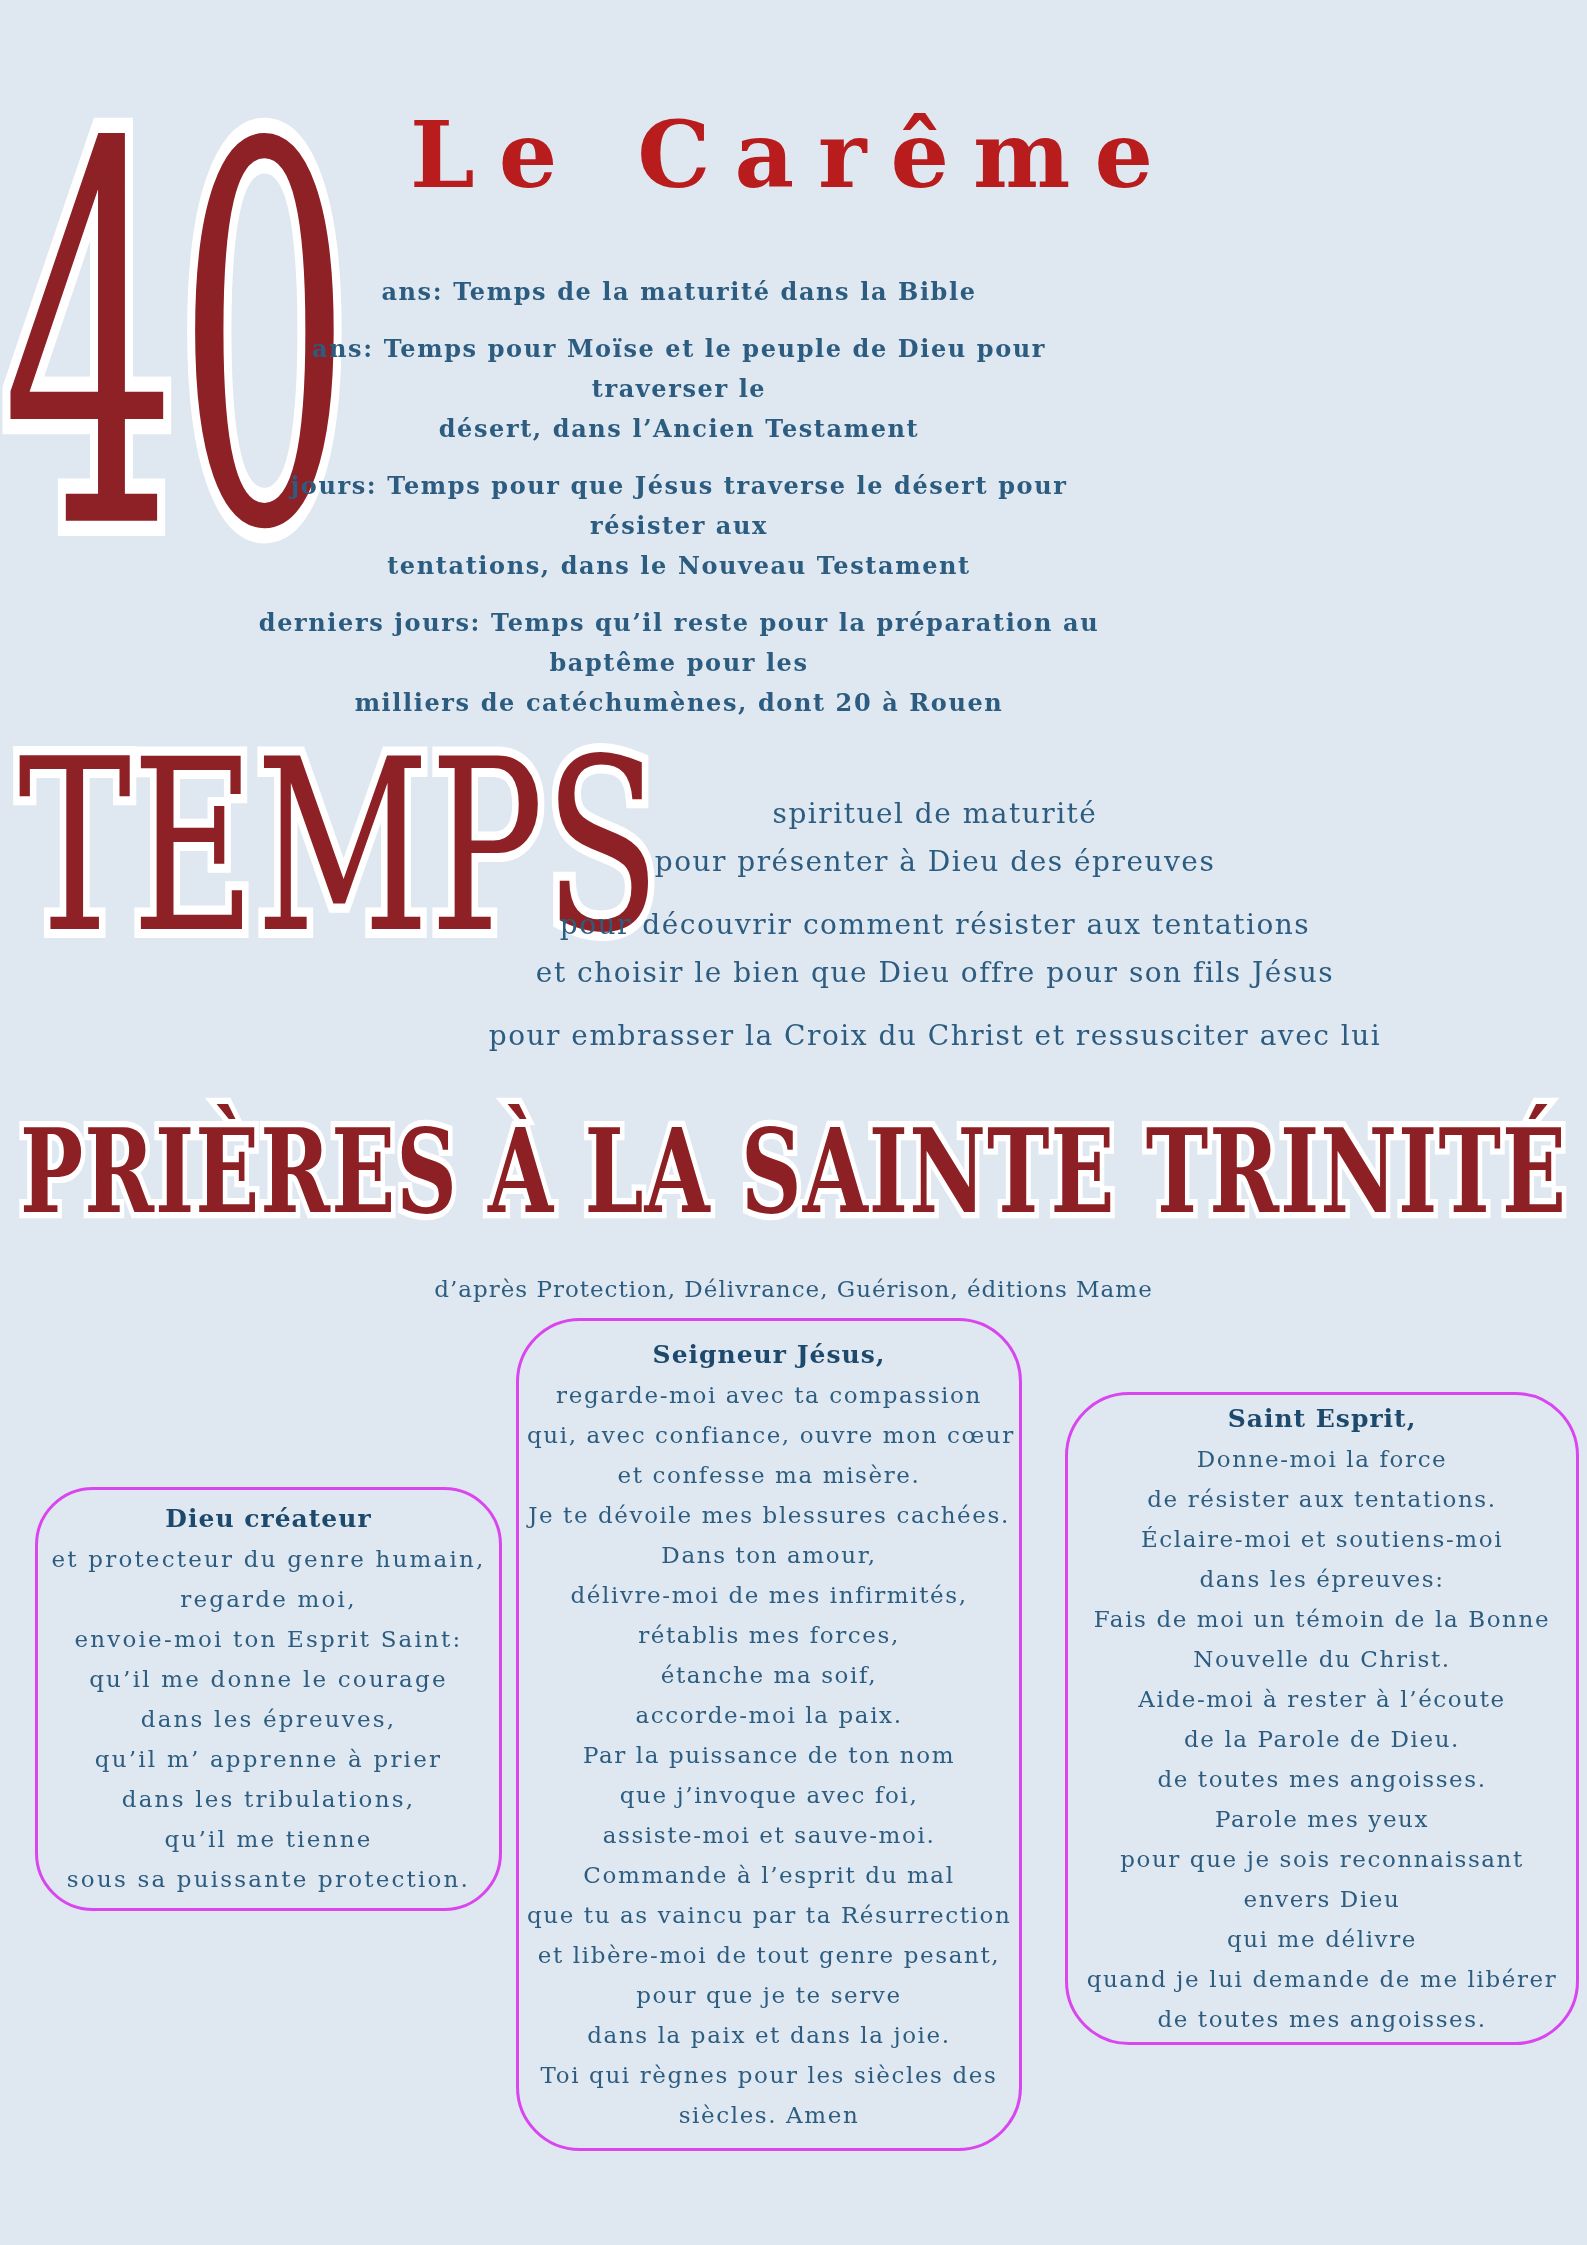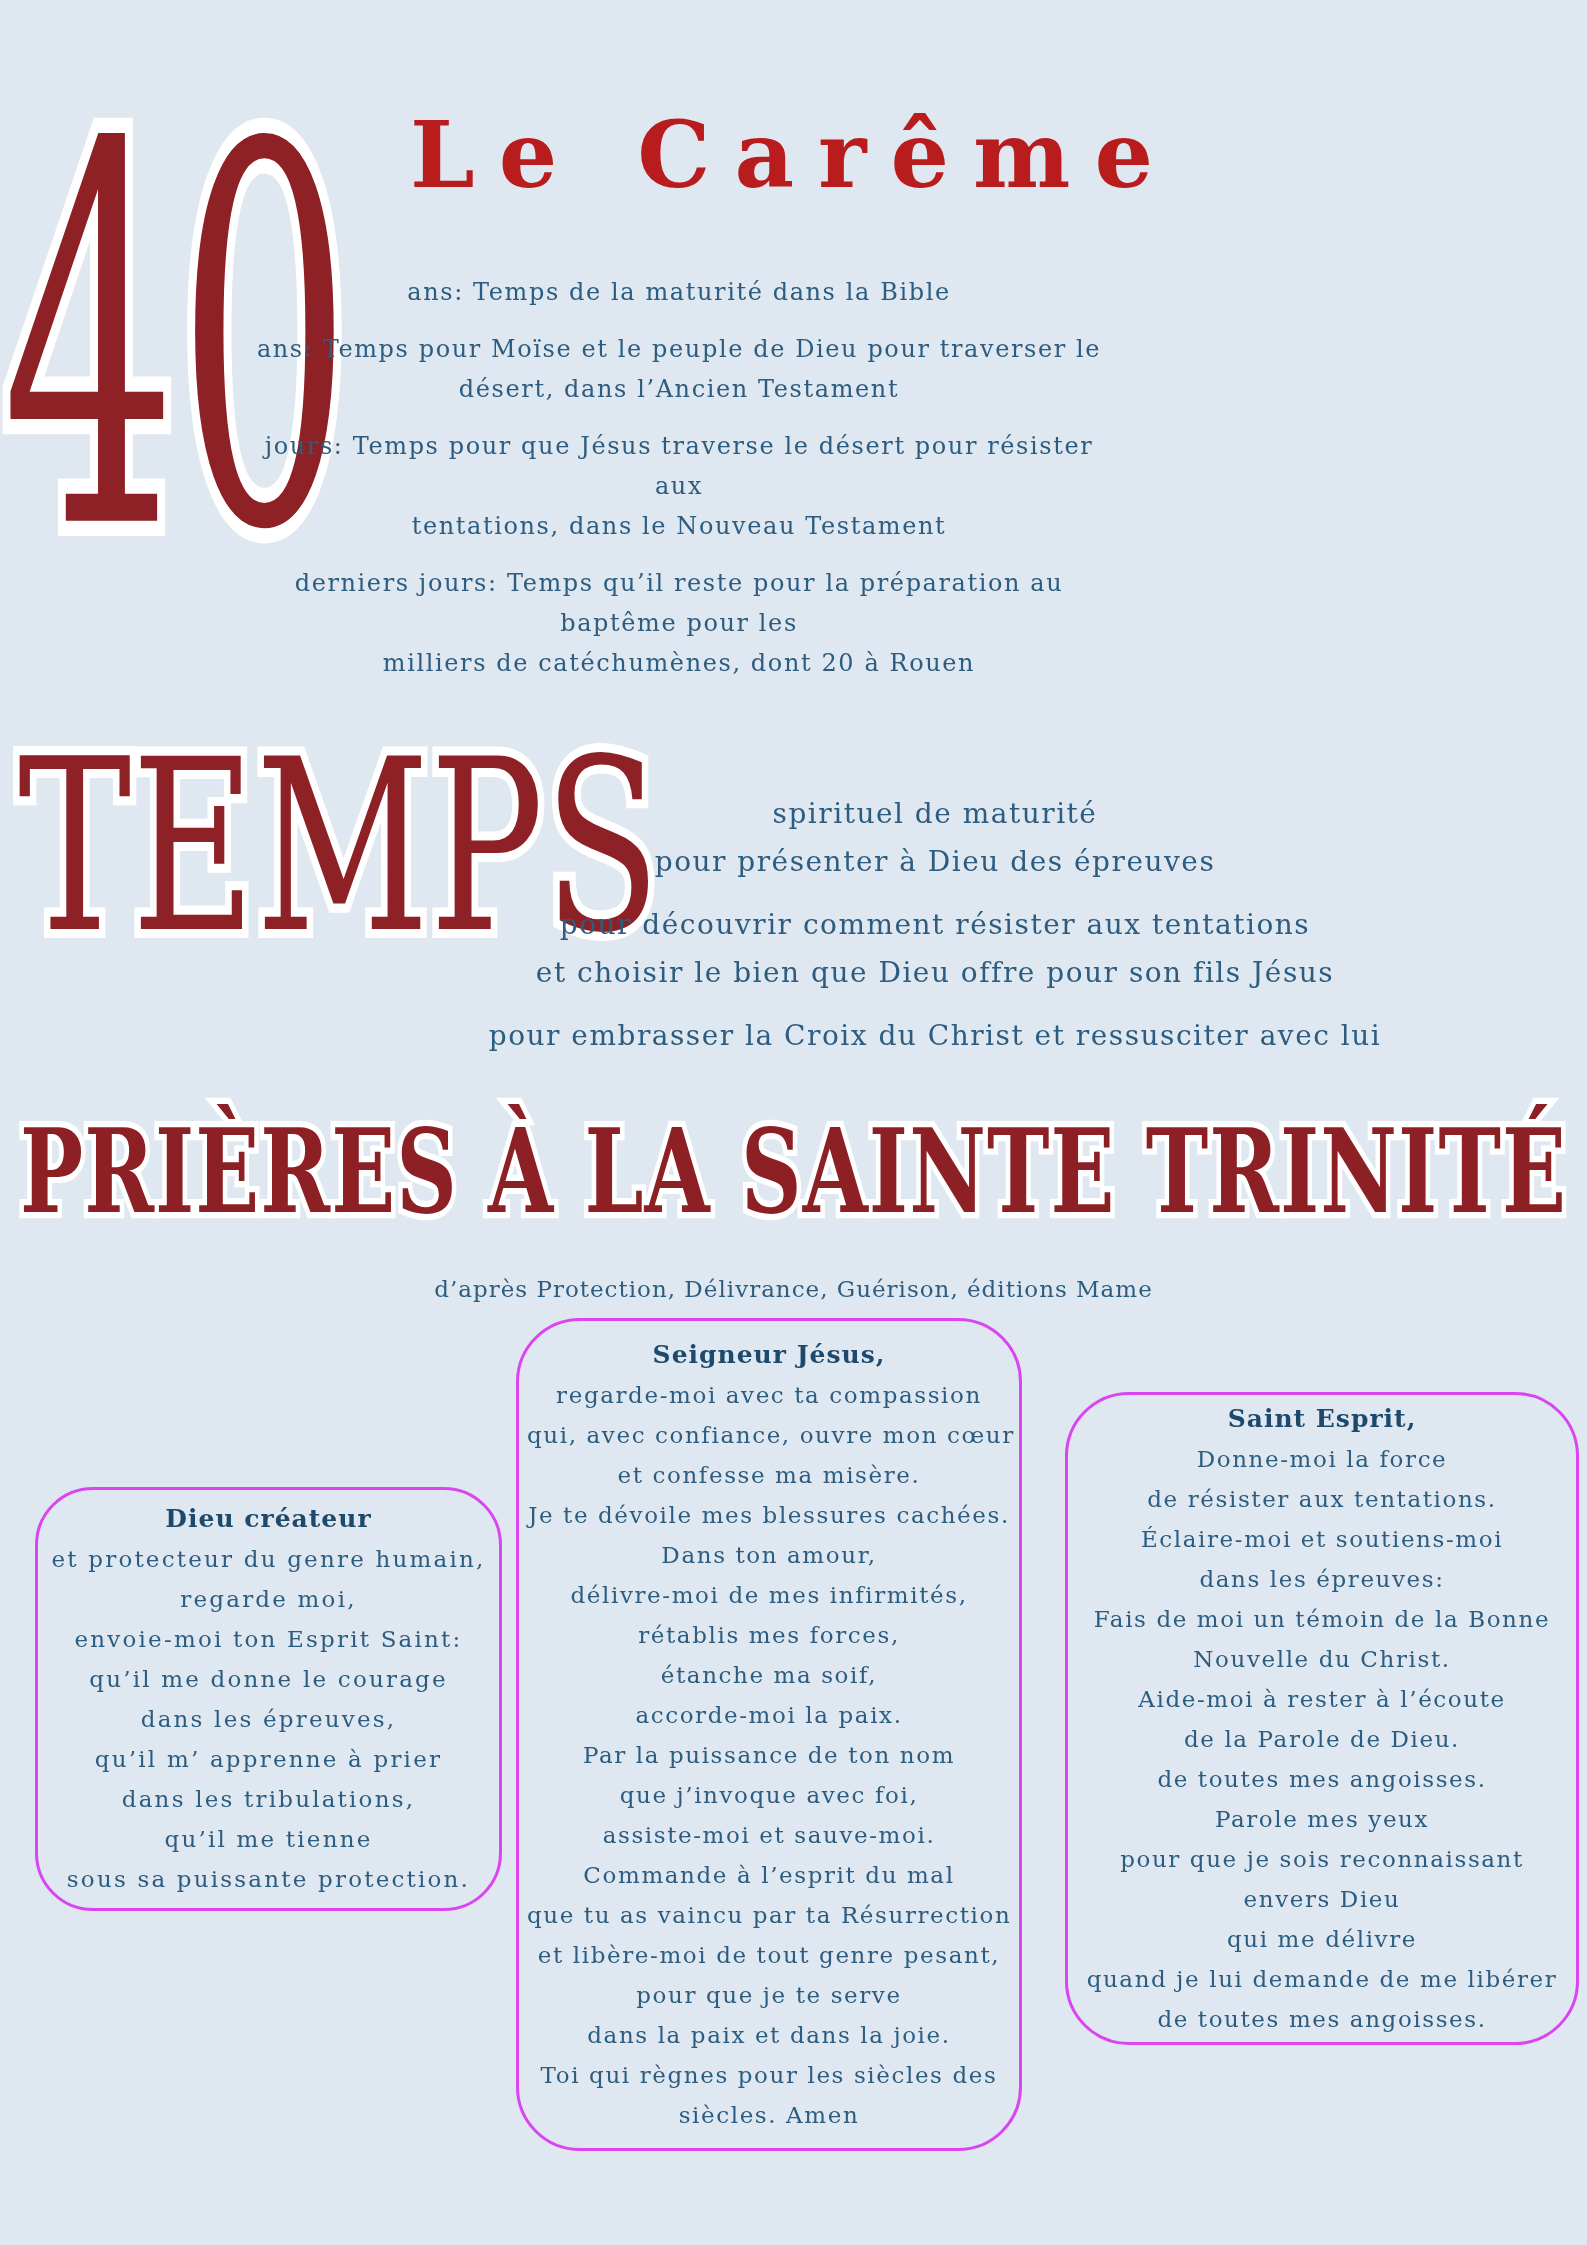--- a/index.html
+++ b/index.html
@@ -36,21 +36,21 @@
   }
   .numeral-wrap .back{-webkit-text-stroke:16px #ffffff;}
 
   
   .forty-facts{
     position:absolute;left:250px;top:272px;width:858px;
     color:#2c5d80;
     font-size:24px;letter-spacing:1.6px;line-height:40px;
     text-align:center;
   }
-  .forty-facts .fact{white-space:pre-line;margin:0 0 17px 0;}
+  .forty-facts .fact{white-space:pre-line;margin:0 0 17px 0;font-weight:bold;}
 
   
   .temps-wrap{position:absolute;left:18px;top:727px;}
   .temps-wrap .stroked{
     font-size:170px;
     transform:scale(1,1.4);transform-origin:top left;
   }
   .temps-wrap .back{-webkit-text-stroke:13px #ffffff;}
 
   
@@ -93,20 +93,21 @@
     padding:10px 8px;
   }
   .prayer-box .box-title{
     font-weight:bold;color:#1d4a6c;font-size:25px;
     letter-spacing:1px;white-space:nowrap;
   }
   .prayer-box .box-line{white-space:nowrap;}
   .box-left{
     left:35px;top:1487px;width:467px;height:424px;border-radius:58px;
     letter-spacing:2.2px;
+    align-items:center;
   }
   .box-middle{
     left:516px;top:1318px;width:506px;height:833px;border-radius:64px;
     letter-spacing:1.6px;
   }
   .box-right{
     left:1043px;top:1392px;width:514px;height:653px;border-radius:64px;
     letter-spacing:1.6px;
     margin-left:22px;
   }

